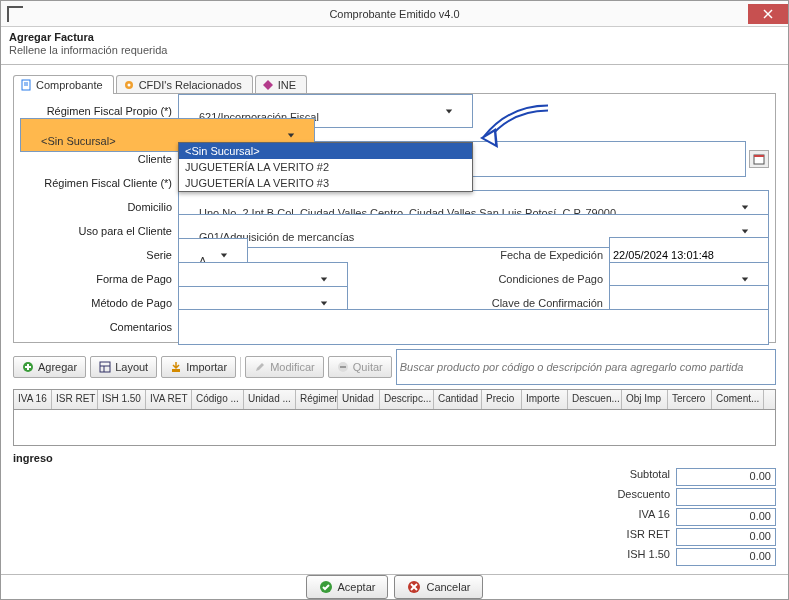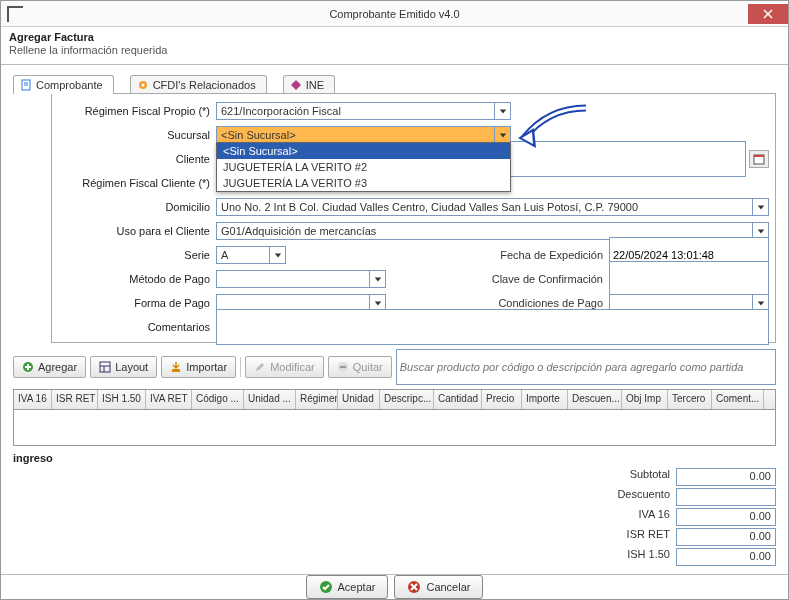--- a/index.html
+++ b/index.html
@@ -7,29 +7,29 @@
   .window { width:789px; height:600px; border:1px solid #999; display:flex; flex-direction:column; position:relative; }
   .titlebar { height:26px; background:#fafafa; border-bottom:1px solid #ccc; display:flex; align-items:center; position:relative; }
   .title-icon { width:16px; height:16px; margin-left:6px; border:2px solid #555; border-right:none; border-bottom:none; }
   .title-text { position:absolute; left:50%; transform:translateX(-50%); color:#333;text-align:center; }
   .close-btn { width:40px; height:20px; margin-left:auto; background:#c75050; color:#fff; display:flex; align-items:center; justify-content:center; font-size:11px; cursor:pointer; }
   .header-band { padding:4px 8px 6px 8px; background:#fff; }
   .header-band .h1 { font-weight:bold; color:#222; }
   .header-band .h2 { color:#555; margin-top:1px; }
   .hr { border-top:1px solid #bbb; margin:2px 0; }
   .content { padding:8px 12px 6px 12px; flex:1; display:flex; flex-direction:column; overflow:hidden; }
-  .tabs { display:flex; align-items:center; gap:16px; margin-bottom:0; }
+  .tabs { display:flex; align-items:center; gap:2px; margin-bottom:0; }
   .tab { display:flex; align-items:center; gap:4px; padding:3px 10px 3px 6px; border:1px solid #aaa; border-bottom:none; border-radius:3px 3px 0 0; background:#f5f5f5; font-size:11px; cursor:pointer; }
   .tab.active { background:#fff; position:relative; z-index:2; }
   .tab .ico { width:12px; height:12px; }
   .tab-body { border:1px solid #aaa; padding:6px 6px 2px 6px; margin-top:-1px; position:relative; z-index:1; }
   .form-row { display:flex; align-items:center; height:22px; margin-bottom:2px; }
   .lbl { width:158px; text-align:right; padding-right:6px; color:#222; }
   .field, select, input[type=text] { height:36px; border:1px solid #7a9ac0; background:#fff; padding:10px 3px; font-family:inherit; font-size:11px; }
-  .combo { display:flex; align-items:center; height:18px; border:1px solid #7a9ac0; background:#fff; padding:0; }
+  .combo { display:flex; align-items:flex-start; height:18px; border:1px solid #7a9ac0; background:#fff; padding:16px; }
   .combo.orange { background:#ffb84d; }
   .combo .txt { flex:1; padding:0 4px; white-space:nowrap; overflow:hidden; }
   .combo .arrow { width:16px; height:100%; display:flex; align-items:center; justify-content:center; border-left:1px solid #7a9ac0; }
   .arrow svg, .dd-arrow svg { width:8px; height:8px; }
   .cliente-wrap { display:flex; align-items:center; gap:3px; }
   .cliente-field { flex:1; }
   .cal-btn { width:20px; height:18px; border:1px solid #aaa; background:#eee; display:flex; align-items:center; justify-content:center; cursor:pointer; }
   .dropdown-pop { position:absolute; border:1px solid #666; background:#fff; z-index:50; box-shadow:0 2px 4px rgba(0,0,0,0.3); }
   .dropdown-pop .opt { padding:2px 6px; cursor:pointer; }
   .dropdown-pop .opt.sel { background:#2a5db0; color:#fff; }
@@ -91,36 +91,35 @@
         <span>CFDI's Relacionados</span>
       </div>
       <div class="tab">
         <svg class="ico" viewBox="0 0 12 12">
             <polygon points="6,1 11,6 6,11 1,6" fill="#b43c8c"></polygon>
           </svg>
         <span>INE</span>
       </div>
     </div>
 
-    <div class="tab-body" style="position:relative;margin-left:38px;">
+    <div class="tab-body" style="position:relative;">
 
       <div class="form-row">
         <div class="lbl">Régimen Fiscal Propio (*)</div>
         <div class="combo" style="flex:0 0 295px;">
           <div class="txt">621/Incorporación Fiscal</div>
           <div class="arrow">
               <svg viewBox="0 0 10 10">
                 <polygon points="1,3 9,3 5,8" fill="#333"></polygon>
               </svg>
             </div>
         </div>
       </div>
 
       <div class="form-row" style="position:relative;">
-        <div class="lbl">Sucursal</div>
         <div class="combo orange" style="flex:0 0 295px;">
           <div class="txt">&lt;Sin Sucursal&gt;</div>
           <div class="arrow">
               <svg viewBox="0 0 10 10">
                 <polygon points="1,3 9,3 5,8" fill="#333"></polygon>
               </svg>
             </div>
         </div>
 
         <svg class="hl-arrow" style="left:460px; top:-20px;" width="70" height="48">
@@ -188,54 +187,54 @@
                 <polygon points="1,3 9,3 5,8" fill="#333"></polygon>
               </svg>
             </div>
         </div>
         <div style="flex:1;"></div>
         <div style="width:130px; text-align:right; padding-right:6px;">Fecha de Expedición</div>
         <input type="text" style="width: 160px;" value="22/05/2024 13:01:48">
       </div>
 
       <div class="form-row">
-        <div class="lbl">Método de Pago</div>
-        <div class="combo" style="width:170px;">
-          <div class="txt"></div>
-          <div class="arrow">
-              <svg viewBox="0 0 10 10">
-                <polygon points="1,3 9,3 5,8" fill="#333"></polygon>
-              </svg>
-            </div>
-        </div>
-        <div style="flex:1;"></div>
-        <div style="width:130px; text-align:right; padding-right:6px;">Clave de Confirmación</div>
-        <input type="text" style="width: 160px;" value="">
-      </div>
-
-      <div class="form-row">
         <div class="lbl">Forma de Pago</div>
         <div class="combo" style="width:170px;">
           <div class="txt"></div>
           <div class="arrow">
               <svg viewBox="0 0 10 10">
                 <polygon points="1,3 9,3 5,8" fill="#333"></polygon>
               </svg>
             </div>
         </div>
         <div style="flex:1;"></div>
         <div style="width:130px; text-align:right; padding-right:6px;">Condiciones de Pago</div>
         <div class="combo" style="width:160px;">
           <div class="txt"></div>
           <div class="arrow">
               <svg viewBox="0 0 10 10">
                 <polygon points="1,3 9,3 5,8" fill="#333"></polygon>
               </svg>
             </div>
         </div>
+      </div>
+
+      <div class="form-row">
+        <div class="lbl">Método de Pago</div>
+        <div class="combo" style="width:170px;">
+          <div class="txt"></div>
+          <div class="arrow">
+              <svg viewBox="0 0 10 10">
+                <polygon points="1,3 9,3 5,8" fill="#333"></polygon>
+              </svg>
+            </div>
+        </div>
+        <div style="flex:1;"></div>
+        <div style="width:130px; text-align:right; padding-right:6px;">Clave de Confirmación</div>
+        <input type="text" style="width: 160px;" value="">
       </div>
 
       <div class="form-row">
         <div class="lbl">Comentarios</div>
         <input type="text" style="flex: 1 1 0%;" value="">
       </div>
     </div>
 
     <div class="toolbar">
       <div class="tbtn">

